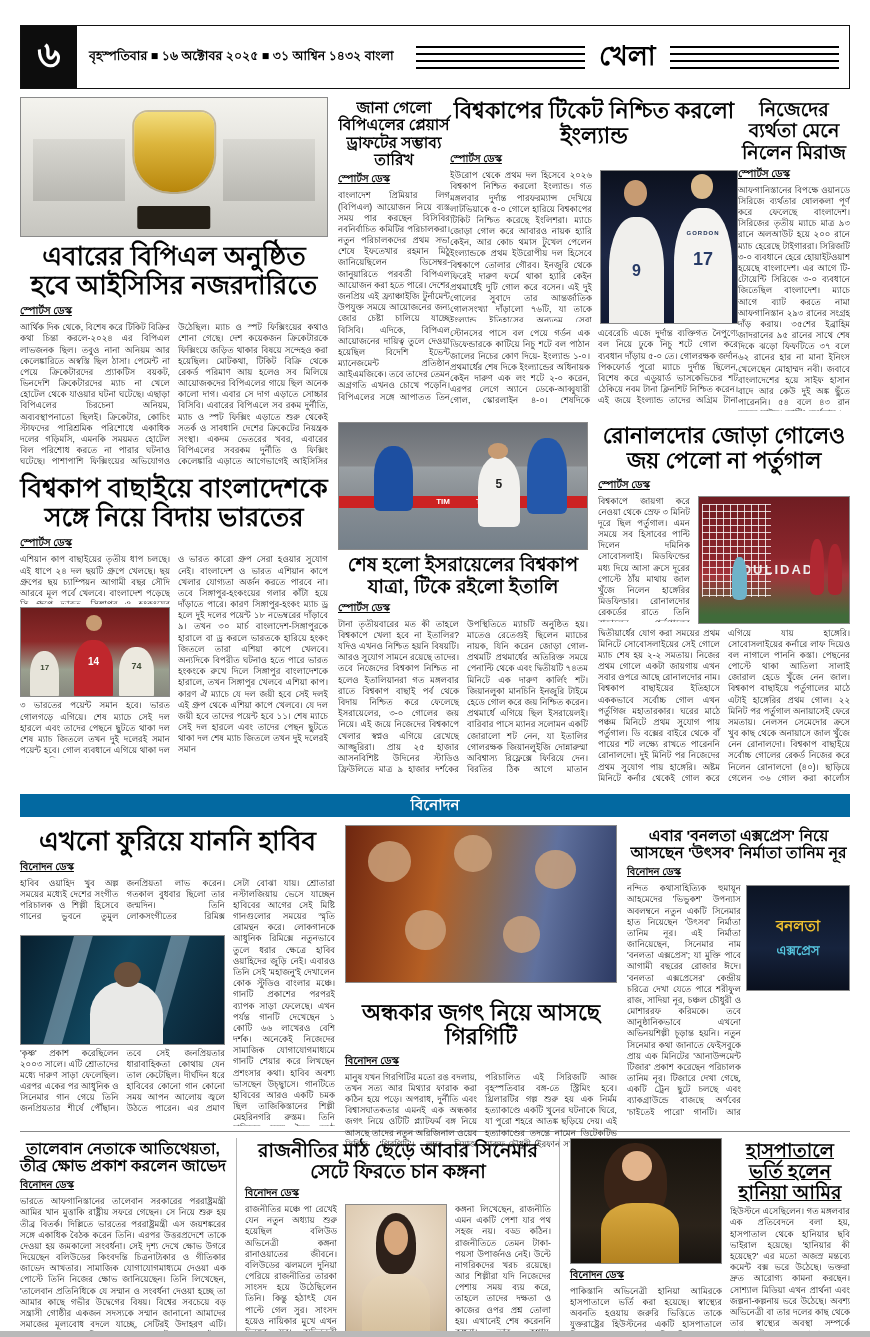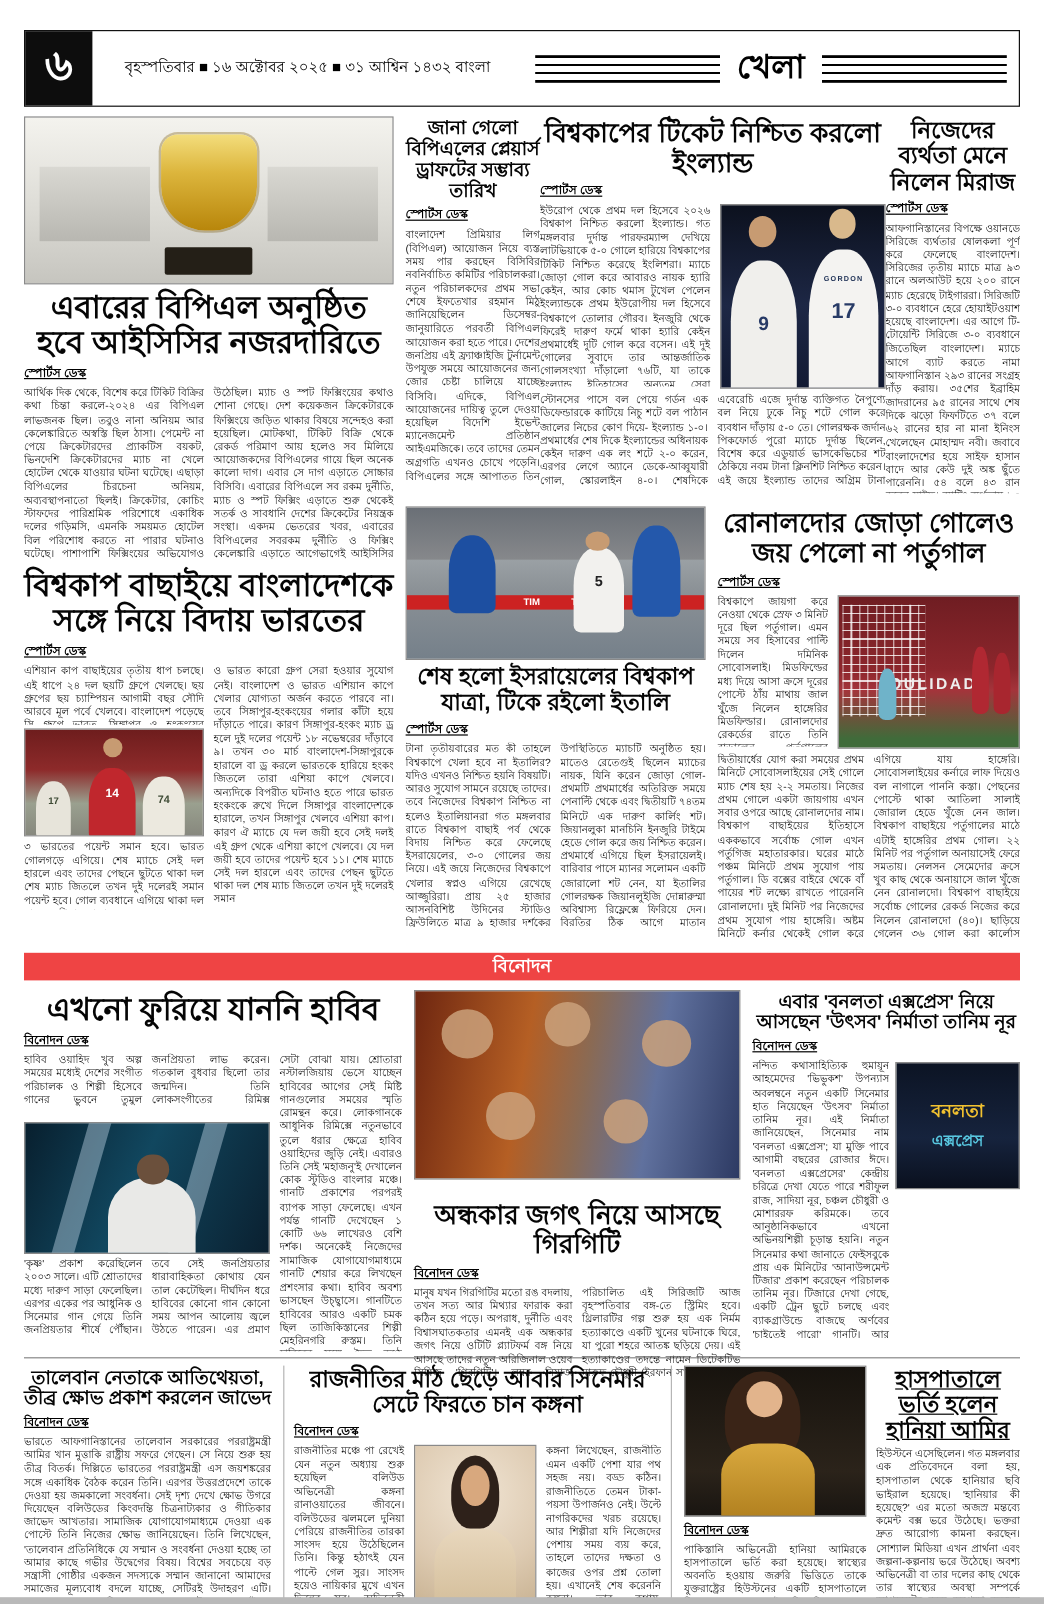--- a/index.html
+++ b/index.html
@@ -5,21 +5,21 @@
   html,body{margin:0;padding:0;background:#fff;}
   body{width:870px;height:1337px;position:relative;overflow:hidden;
        font-family:"Liberation Sans","DejaVu Sans",sans-serif;color:#000;}
   .page{position:absolute;inset:0;background:#fff;}
   .content{padding:0 20px;}
   
   .masthead{margin:25px 20px 0 20px;height:62px;border:1.5px solid #111;
             display:flex;align-items:center;background:#fff;}
   .pageno{width:56px;height:100%;background:#0d0d0d;color:#fff;flex:none;
           display:flex;align-items:center;justify-content:center;font-size:36px;font-weight:bold;}
-  .dateline{font-size:12.5px;font-weight:normal;padding:0 27px;white-space:nowrap;}
+  .dateline{font-size:12.5px;font-weight:bold;padding:0 12px;white-space:nowrap;}
   .rulelines{flex:1;height:23px;margin:0 10px;
      background:repeating-linear-gradient(to bottom,#000 0 2px,transparent 2px 7px);}
   .section-name{font-size:27px;font-weight:bold;padding:0 4px;}
   .brand{width:168px;flex:none;text-align:center;line-height:1;padding-right:6px;}
   .brand-prefix{font-size:11px;font-weight:bold;}
   .brand-name{font-size:37px;font-weight:900;letter-spacing:-1px;}
   .brand-tag{font-size:6.5px;margin-top:2px;color:#222;}
   
   .headline{font-weight:800;text-align:center;line-height:1.12;margin:2px 0;color:#050505;}
   .h-xl{font-size:26px;}
@@ -34,21 +34,21 @@
   .sports{display:flex;gap:10px;margin-top:8px;}
   .s-left{width:308px;flex:none;}
   .s-mid{flex:1;min-width:0;}
   .s-mid-top{display:flex;}
   .a-draft{width:112px;flex:none;}
   .a-england{flex:1;min-width:0;}
   .a-mirza{width:112px;flex:none;}
   .s-mid-bottom{display:flex;gap:10px;margin-top:8px;}
   .a-israel{width:250px;flex:none;}
   .a-portugal{flex:1;min-width:0;}
-  .ent-bar{margin-top:8px;height:23px;background:#ef4444;color:#fff;font-size:15px;
+  .ent-bar{margin-top:8px;height:23px;background:#0369a1;color:#fff;font-size:15px;
            font-weight:bold;display:flex;align-items:center;justify-content:center;}
   .ent{display:flex;gap:10px;margin-top:8px;height:298px;}
   .e-habib{width:315px;flex:none;}
   .e-girgiti{width:272px;flex:none;}
   .e-tanim{flex:1;min-width:0;}
   .bottom{display:flex;gap:10px;margin-top:8px;border-top:1px solid #888;padding-top:6px;height:236px;}
   .b-javed{width:206px;flex:none;}
   .b-kangana{width:306px;flex:none;border-left:1px solid #b5b5b5;border-right:1px solid #b5b5b5;padding:0 8px;}
   .b-hania{flex:1;min-width:0;}
   .page-bottom-strip{position:absolute;left:0;right:0;bottom:0;height:6px;background:#b9b9b9;}

